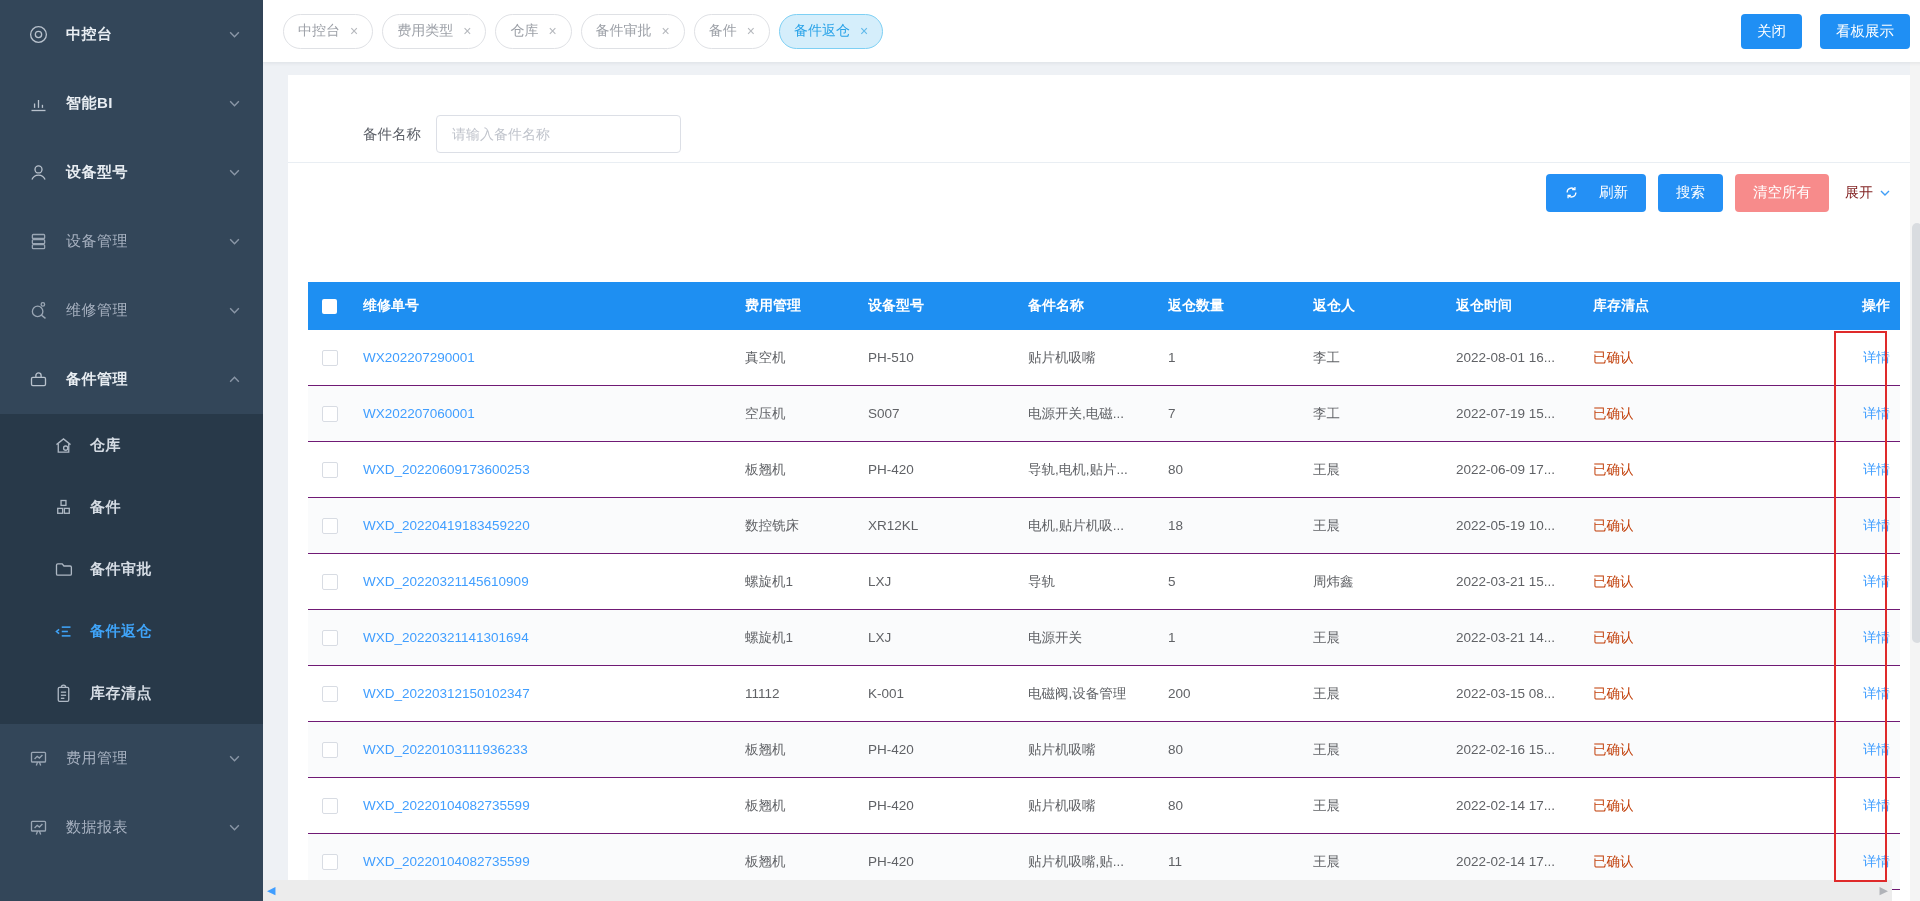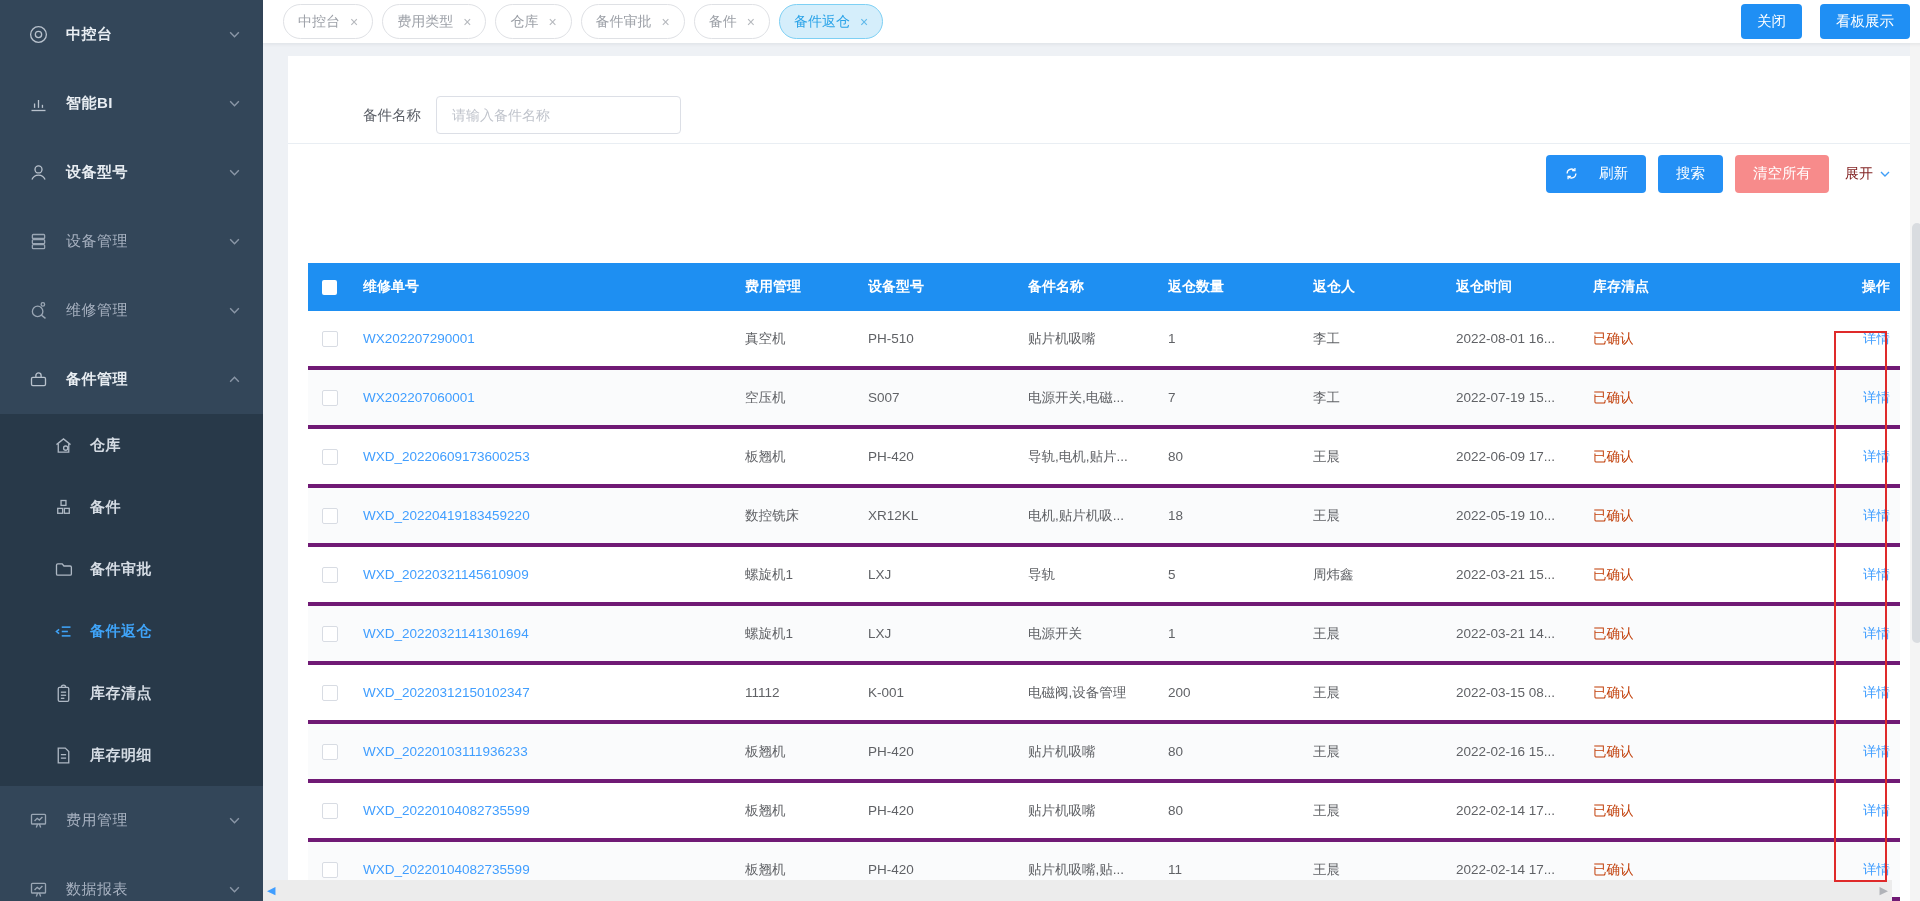--- a/index.html
+++ b/index.html
@@ -40,21 +40,21 @@
   .divider{margin-top:9px;border-bottom:1px solid #e9eef3;}
   .actions{height:59px;display:flex;align-items:center;justify-content:flex-end;gap:12px;padding-right:37px;}
   .btn-act{height:38px;padding:0 18px;font-size:14.5px;}
   .btn-refresh{display:flex;align-items:center;gap:20px;background:#2490f5;color:#fff;}
   .btn-search{background:#2490f5;color:#fff;}
   .btn-danger{background:#f78b8b;color:#fff;}
   .expand-link{color:#7f1d1d;display:flex;align-items:center;gap:6px;cursor:pointer;margin-left:4px;}
   
   .table{margin:60px 28px 0 20px;}
   .thead{height:48px;background:#1e8ff2;color:#fff;display:flex;align-items:center;font-weight:700;}
-  .trow{height:55px;display:flex;align-items:center;border-bottom:4px solid #701a75;background:#fff;font-size:13.5px;}
+  .trow{height:55px;display:flex;align-items:center;border-bottom:1px solid #701a75;background:#fff;font-size:13.5px;}
   .trow:nth-child(even){background:#fafbfc;}
   .td,.th{box-sizing:border-box;padding-right:8px;white-space:nowrap;overflow:hidden;}
   .cw0{width:55px;padding-left:14px;}
   .cw1{width:382px;}
   .cw2{width:123px;}
   .cw3{width:160px;}
   .cw4{width:140px;}
   .cw5{width:145px;}
   .cw6{width:143px;}
   .cw7{width:137px;}
@@ -211,30 +211,20 @@
     <span class="s-icon">
             <svg width="21" height="21" viewBox="0 0 24 24" fill="none" stroke="currentColor" stroke-width="1.5">
               <rect x="6" y="5" width="12" height="16" rx="1.5"></rect>
               <path d="M9.5 5a2.5 2.5 0 0 1 5 0"></path>
               <path d="M9 10.5h6"></path>
               <path d="M9 14h6"></path>
               <path d="M9 17.5h4"></path>
             </svg>
           </span>
     <span class="s-label">库存清点</span>
-  </div>
-        <div class="sub-item">
-    <span class="s-icon">
-            <svg width="21" height="21" viewBox="0 0 24 24" fill="none" stroke="currentColor" stroke-width="1.5">
-              <path d="M6 3.5h8l4 4v13H6z"></path>
-              <path d="M9 11h6"></path>
-              <path d="M9 15h6"></path>
-            </svg>
-          </span>
-    <span class="s-label">库存明细</span>
   </div>
       </div>
       <div class="s-item">
     <span class="s-icon">
           <svg width="21" height="21" viewBox="0 0 24 24" fill="none" stroke="currentColor" stroke-width="1.5">
             <rect x="4" y="5" width="16" height="11" rx="1"></rect>
             <path d="M9.5 20l1.5-4M14.5 20l-1.5-4"></path>
             <path d="M7.5 12.5l3-3 2.5 2 3.5-3.5"></path>
           </svg>
         </span>

